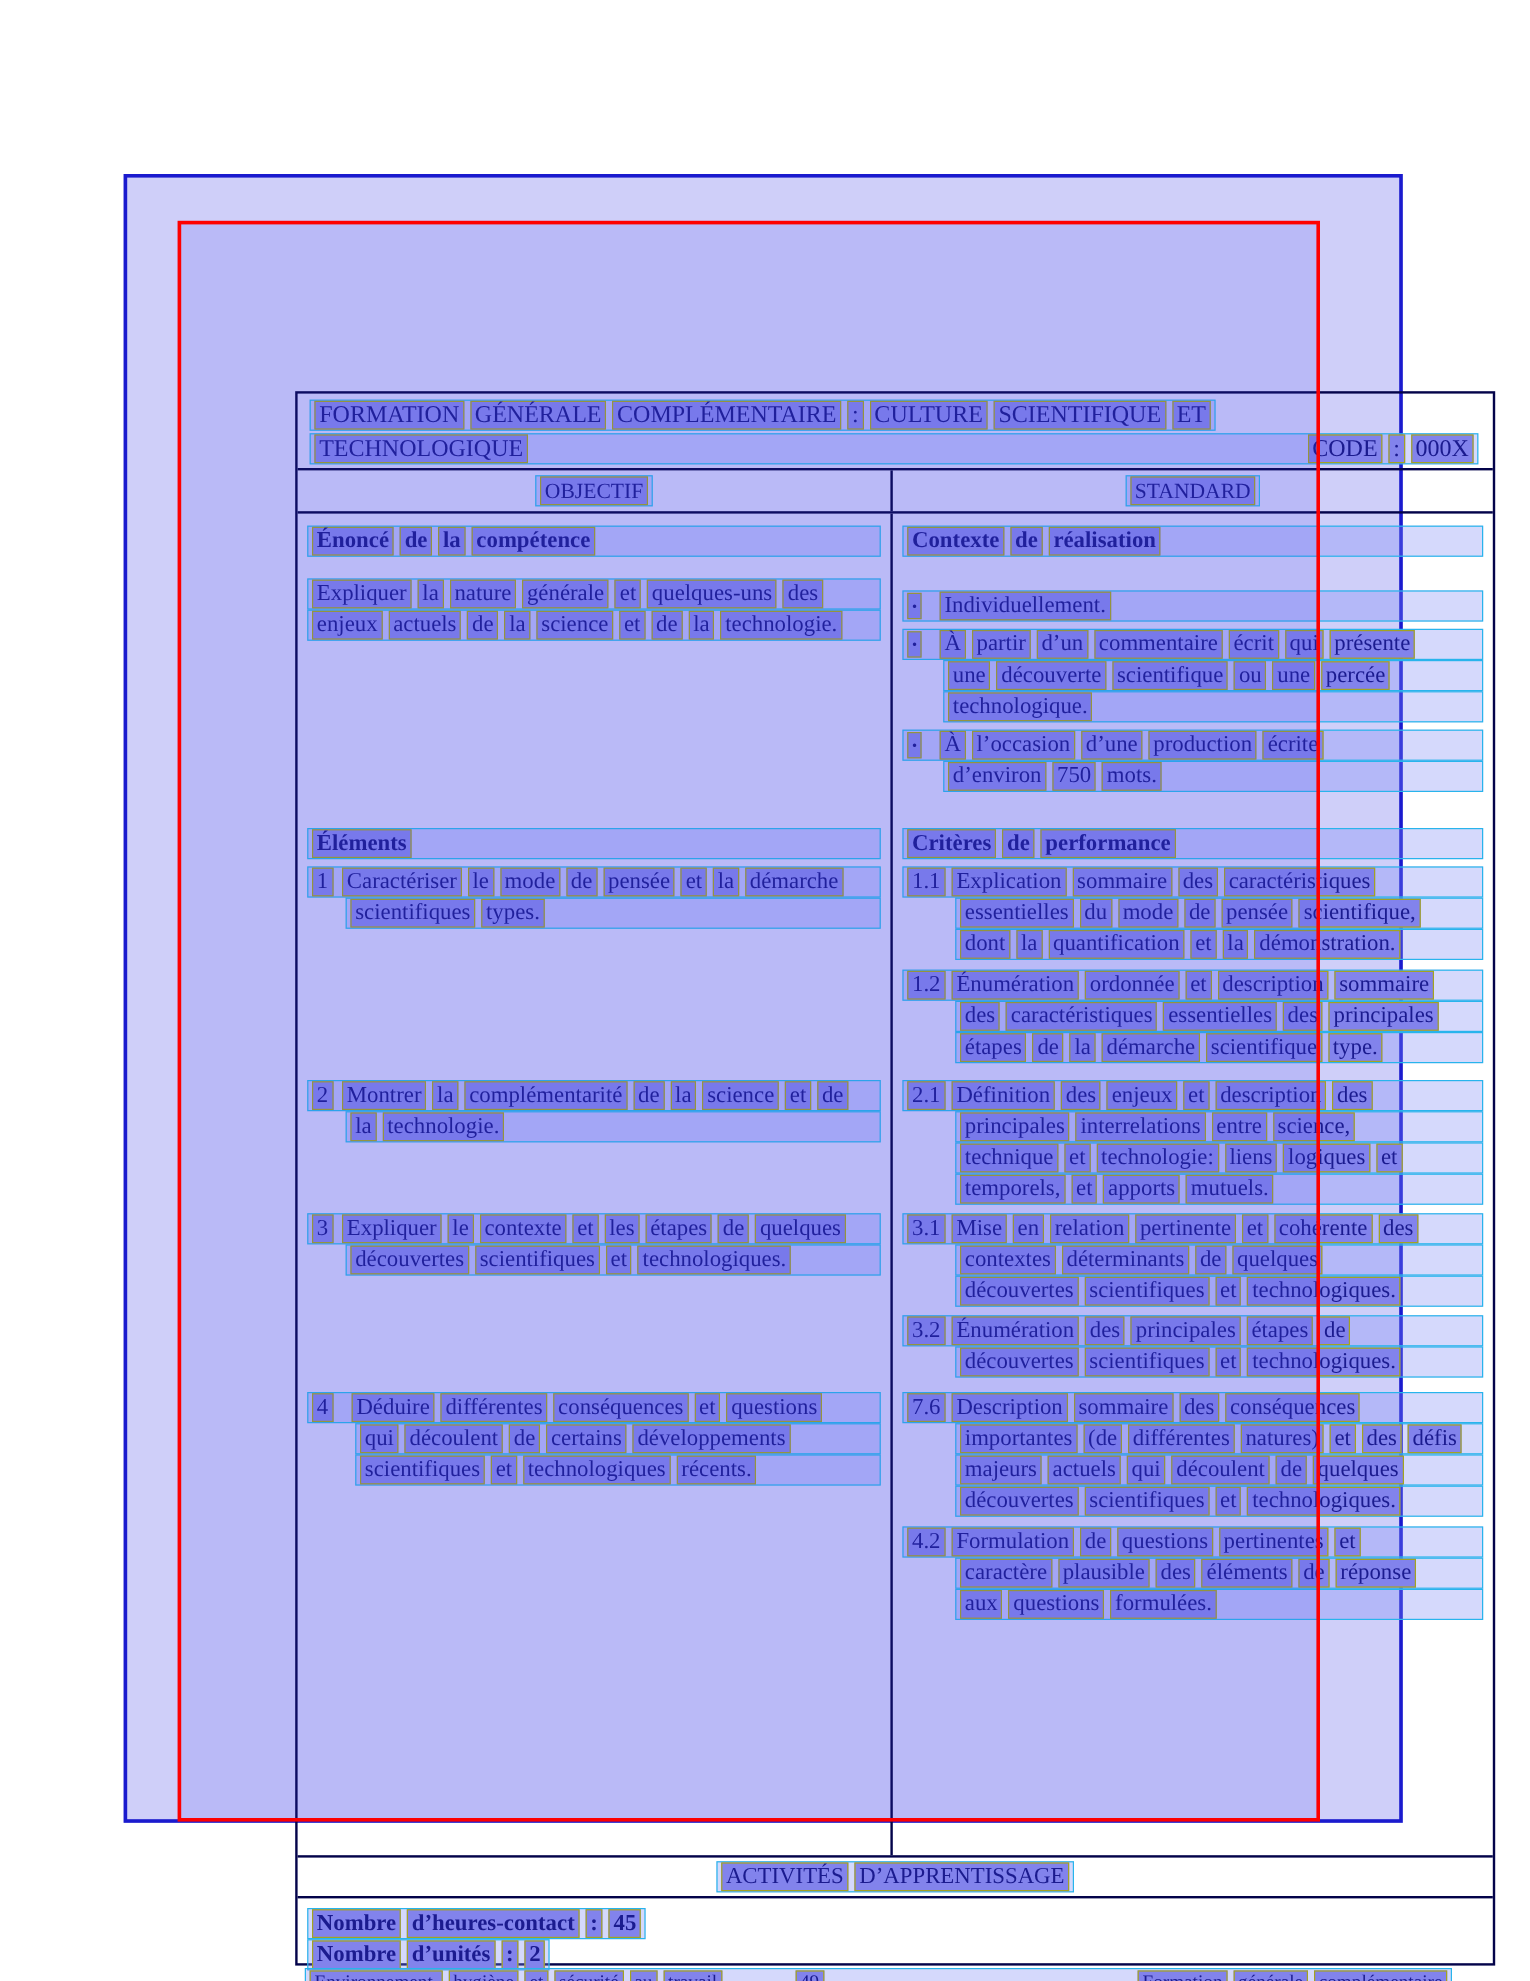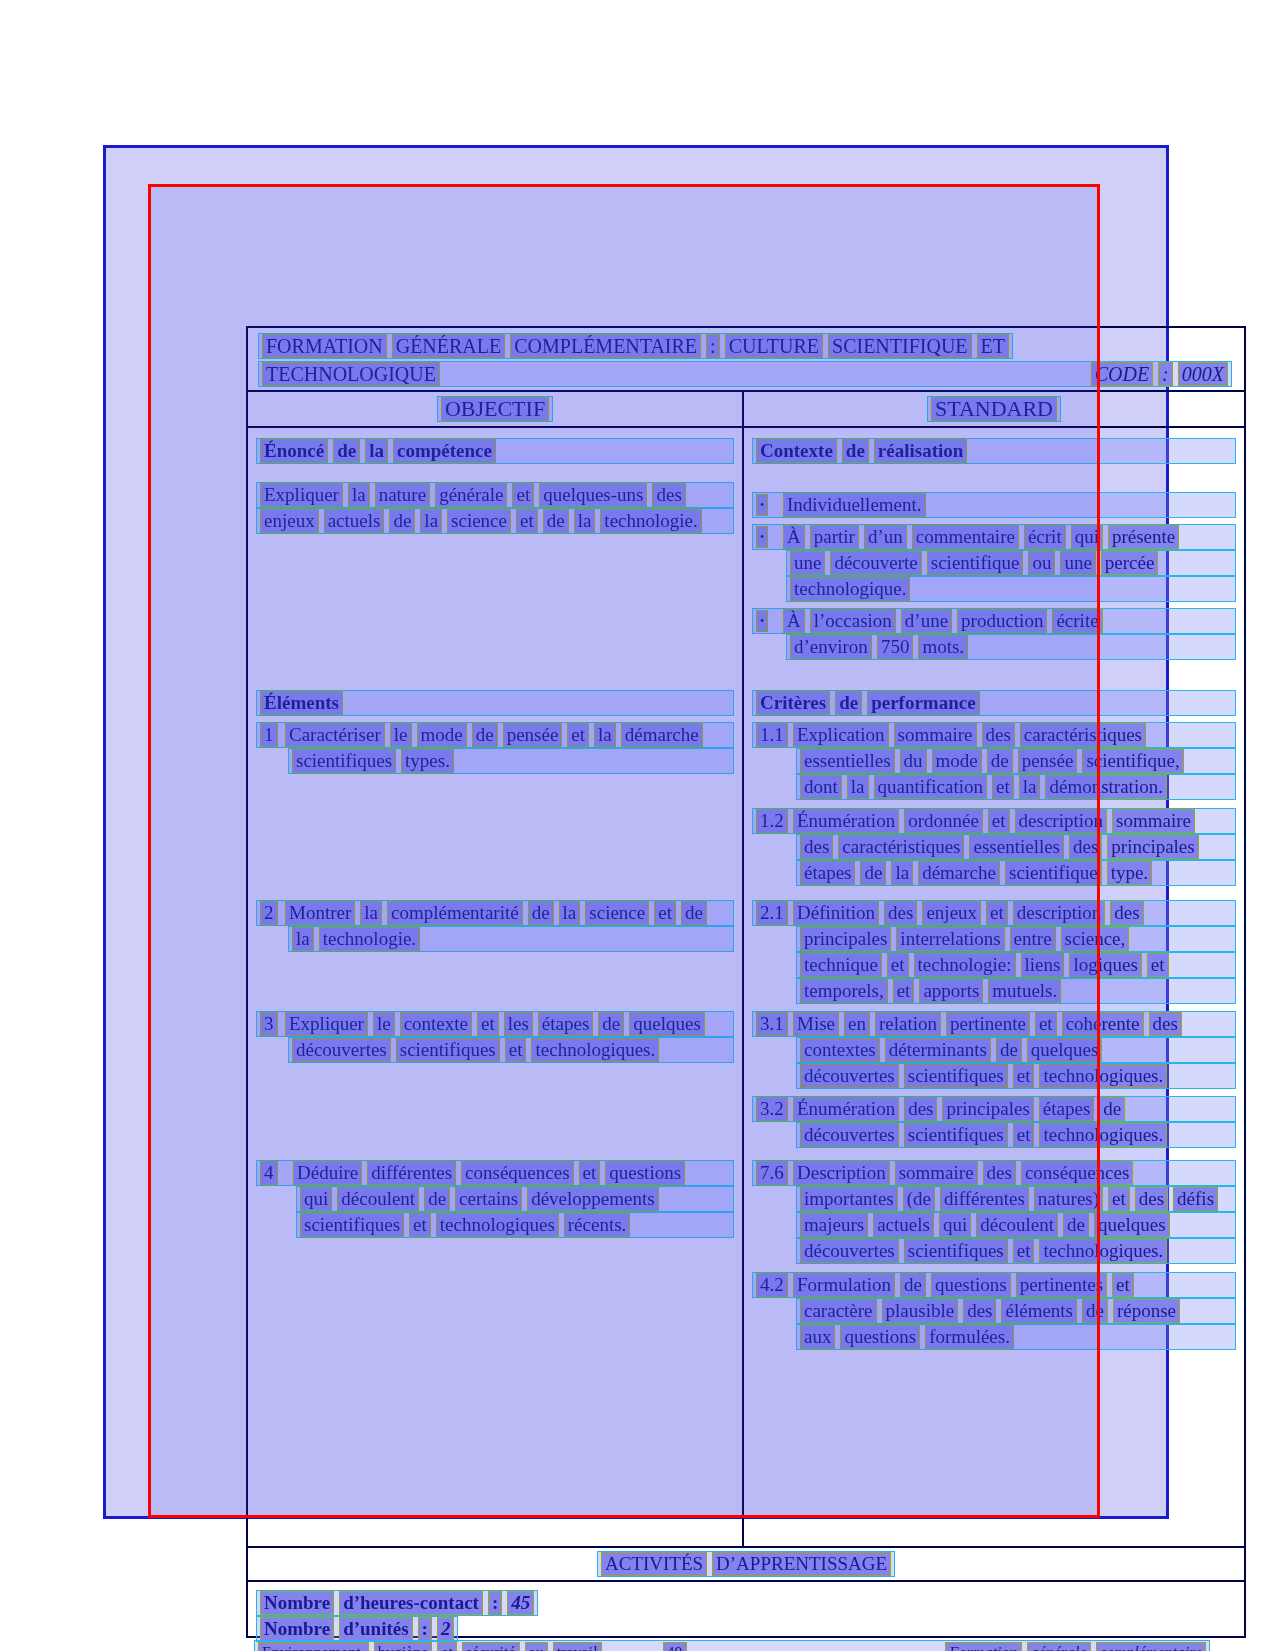--- a/index.html
+++ b/index.html
@@ -27,25 +27,25 @@
   .line{height:26px;}
   .line.ind{padding-left:var(--ind,0px);}
   .lb{display:flex;align-items:center;min-height:24px;width:100%;
     border:1px solid var(--cyan);background:var(--lbfill);padding:0 3px;gap:5px;}
   .lb.tight{width:auto;display:inline-flex;}
   .numcol{flex:0 0 calc(var(--ind,32px) - 12px);display:flex;}
   .wgroup{display:flex;gap:5px;align-items:center;}
   .wb{background:var(--wfill);border:1px solid var(--wline);color:var(--ink);
     padding:0 3px;font-size:19px;line-height:22px;white-space:nowrap;}
   .bold .wb{font-weight:bold;}
-  .fs18 .wb{font-size:22px;}
+  .fs18 .wb{font-size:18px;}
   .fs20 .wb{font-size:20px;}
   .fs16 .wb{font-size:16px;line-height:19px;}
   .bullet-marker .wb{font-size:12px;line-height:20px;}
-  .mlauto{margin-left:auto;font-style:italic;}
+  .mlauto{margin-left:auto;}
   .footer-band{position:absolute;left:148px;top:1492px;width:956px;}
   .red-overlay{position:absolute;left:148px;top:184px;width:952px;height:1334px;
     border:3px solid var(--red);background:var(--redfill);z-index:10;pointer-events:none;}
   .hours-lb{width:314px;}
 </style>
 </head>
 <body>
 
 <div class="page">
 

